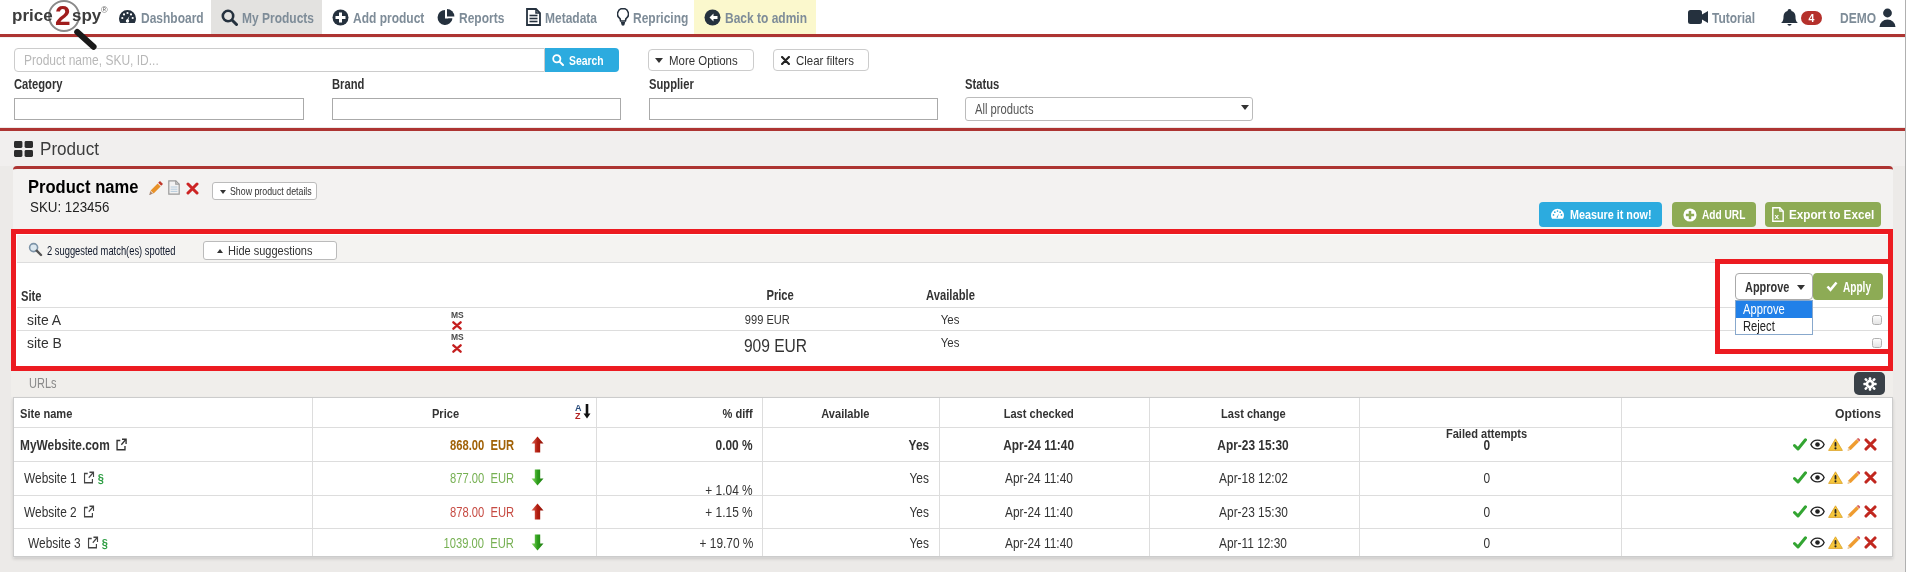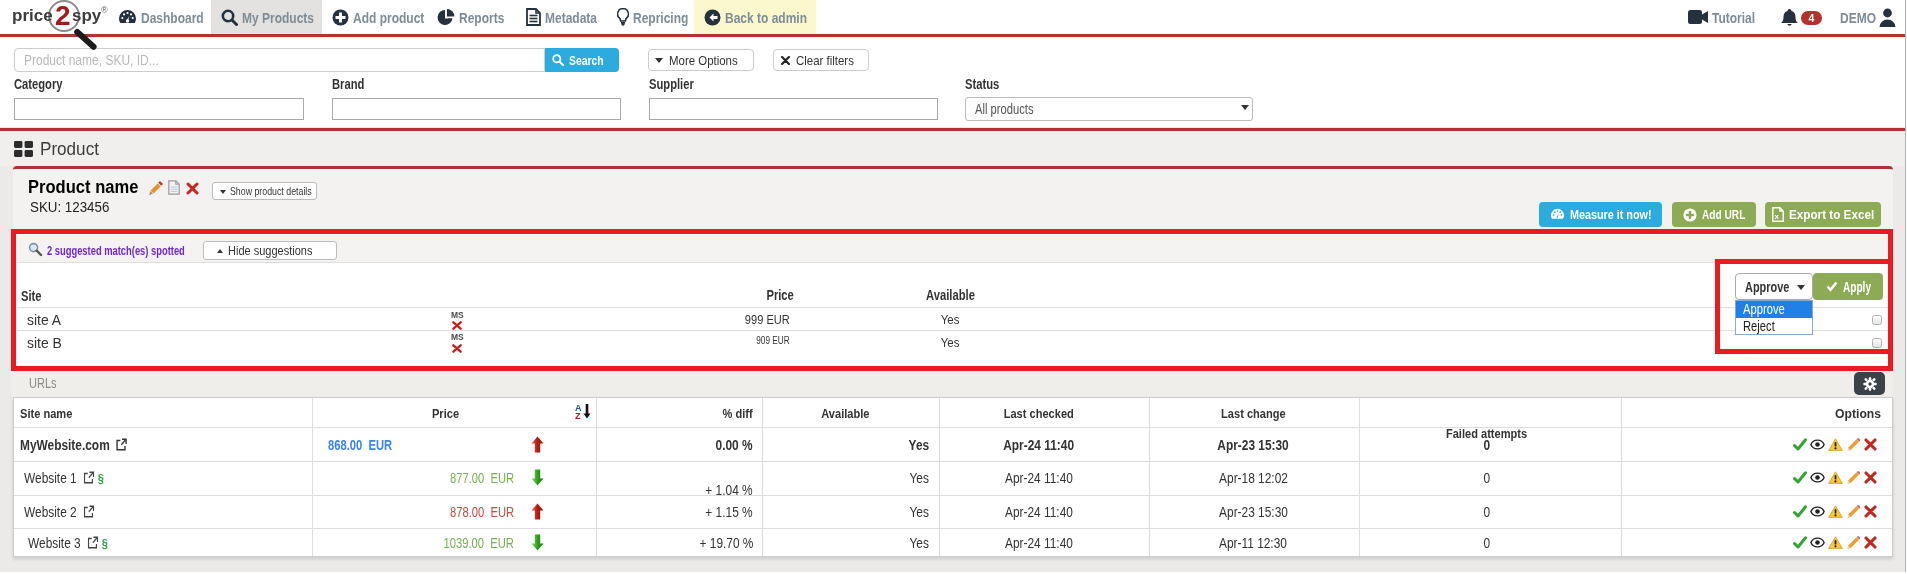--- a/index.html
+++ b/index.html
@@ -259,21 +259,21 @@
 
 <div id="sugg"></div>
 <div id="suggstrip"></div>
 
 <div class="abs" style="left:28px; top:242px;">
   <svg width="15" height="15" viewBox="0 0 15 15">
       <circle cx="5.6" cy="5.6" r="4" fill="#dce8f0" stroke="#7d94a8" stroke-width="1.6"></circle>
       <line x1="8.7" y1="8.7" x2="13" y2="13" stroke="#555" stroke-width="2.4" stroke-linecap="round"></line>
     </svg>
 </div>
-<div class="abs" style="left:47px; top:243px; font-size:13px; font-weight:bold; color:#6d28d9;"><span class="sxl" style="transform:scaleX(0.72);">2 suggested match(es) spotted</span></div>
+<div class="abs" style="left:47px; top:243px; font-size:13px; font-weight:normal; color:#0f172a;"><span class="sxl" style="transform:scaleX(0.72);">2 suggested match(es) spotted</span></div>
 <div class="btn-plain" style="left:203px; top:241px; width:134px; height:19px; font-size:12.5px; gap:5px; border-color:#bbb; border-radius:3px; background:#fff;">
   <span class="tri-up" style="border-left-width:3.5px; border-right-width:3.5px; border-bottom-width:4.5px;"></span>
     <span class="sxl" style="font-size:12.5px; transform:scaleX(0.88);">Hide suggestions</span>
 </div>
 
 <div class="abs" style="left:21px; top:288px; font-size:14px; font-weight:bold; color:#333;"><span class="sxl">Site</span></div>
 <div class="abs" style="left:750px; top:287px; width:60px; text-align:center; font-size:14px; font-weight:bold; color:#333;"><span class="sxc">Price</span></div>
 <div class="abs" style="left:915px; top:287px; width:70px; text-align:center; font-size:14px; font-weight:bold; color:#333;"><span class="sxc">Available</span></div>
 <div class="abs" style="left:17px; top:307px; width:1871px; height:1px; background:#ddd;"></div>
 <div class="abs" style="left:17px; top:330px; width:1871px; height:1px; background:#ddd;"></div>
@@ -284,21 +284,21 @@
 <div class="abs" style="left:451px; top:310px; font-size:8.5px; font-weight:bold; color:#4a4a4a;">MS</div>
 <div class="abs" style="left:452px; top:316px;"><svg width="10" height="9" viewBox="0 0 11 10">
       <path d="M1.5 1.5 L9.5 8.5 M9.5 1.5 L1.5 8.5" stroke="#c41e1e" stroke-width="2.6" stroke-linecap="round"></path>
     </svg></div>
 <div class="abs" style="left:451px; top:332px; font-size:8.5px; font-weight:bold; color:#4a4a4a;">MS</div>
 <div class="abs" style="left:452px; top:339px;"><svg width="10" height="9" viewBox="0 0 11 10">
       <path d="M1.5 1.5 L9.5 8.5 M9.5 1.5 L1.5 8.5" stroke="#c41e1e" stroke-width="2.6" stroke-linecap="round"></path>
     </svg></div>
 
 <div class="abs" style="left:730px; top:312px; width:60px; text-align:right; font-size:13.5px; color:#333;"><span class="sxr" style="transform:scaleX(0.82);">999 EUR</span></div>
-<div class="abs" style="left:730px; top:335px; width:60px; text-align:right; font-size:10px; color:#333;"><span class="sxr" style="transform:scaleX(0.82);">909 EUR</span></div>
+<div class="abs" style="left:730px; top:335px; width:60px; text-align:right; font-size:19px; color:#333;"><span class="sxr" style="transform:scaleX(0.82);">909 EUR</span></div>
 <div class="abs" style="left:915px; top:312px; width:70px; text-align:center; font-size:13.5px; color:#333;"><span class="sxc" style="transform:scaleX(0.85);">Yes</span></div>
 <div class="abs" style="left:915px; top:335px; width:70px; text-align:center; font-size:13.5px; color:#333;"><span class="sxc" style="transform:scaleX(0.85);">Yes</span></div>
 
 <div class="abs" style="left:1715px; top:259px; width:178px; height:95px; border:5.5px solid #ec1b21; z-index:3;"></div>
 
 <div class="abs" style="left:1735px; top:273px; width:78px; height:27px; background:#fff; border:1px solid #aaa; border-radius:4px; z-index:4;">
   <span style="position:absolute; left:9px; top:5px; font-size:14px; font-weight:bold; color:#333; display:inline-block; transform:scaleX(0.78); transform-origin:0 50%;">Approve</span>
   <span class="tri-down" style="position:absolute; right:7px; top:11px; border-top-color:#333;"></span>
 </div>
 
@@ -366,21 +366,21 @@
 <div class="hdr" style="left:1358px; top:406px; width:258px; text-align:center;margin-top:20px;"><span class="sxc" style="transform:scaleX(0.82);">Failed attempts</span></div>
 <div class="hdr" style="left:1620px; top:406px; width:261px; text-align:right;"><span class="sxr" style="transform:scaleX(0.9);">Options</span></div>
 
 <div class="cell cellb" style="left:20px; top:437px;"><span class="sxl" style="transform:scaleX(0.85);">MyWebsite.com
   <svg style="vertical-align:-1px; margin-left:4px;" width="13" height="13" viewBox="0 0 13 13">
         <path d="M5 2.5 H1.2 V11.8 H10.5 V8" fill="none" stroke="#333" stroke-width="1.6"></path>
         <path d="M7 1.2 h4.8 v4.8" fill="none" stroke="#333" stroke-width="1.6"></path>
         <line x1="11.5" y1="1.5" x2="6.2" y2="6.8" stroke="#333" stroke-width="1.6"></line>
       </svg>
 </span></div>
-<div class="cell cellb" style="left:312px; top:437px; width:202px; color:#3b82f6;"><span class="sxr">868.00&nbsp; EUR</span></div>
+<div class="cell cellb" style="left:312px; top:437px; width:202px; text-align:right; color:#a16207;"><span class="sxr">868.00&nbsp; EUR</span></div>
 <div class="abs" style="left:531px; top:436px;"><svg width="13" height="17" viewBox="0 0 13 17">
       <defs>
         <linearGradient id="ru" x1="0" y1="0" x2="1" y2="0">
           <stop offset="0" stop-color="#e06a5a"></stop>
           <stop offset="0.5" stop-color="#b21d10"></stop>
           <stop offset="1" stop-color="#8f1408"></stop>
         </linearGradient>
       </defs>
       <path d="M6.5 0.5 L12.5 7.5 H9.2 V16.5 H3.8 V7.5 H0.5 Z" fill="url(#ru)"></path>
     </svg></div>

